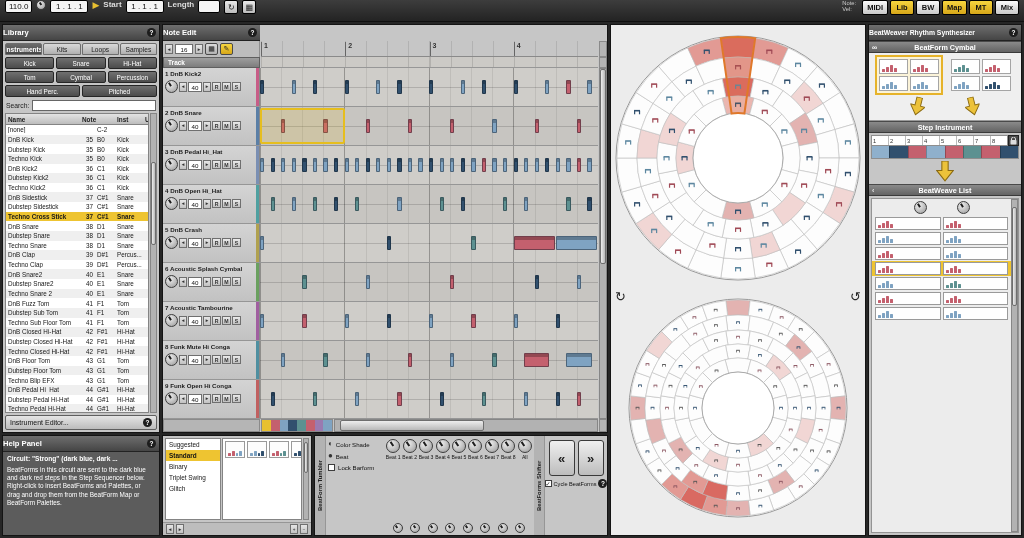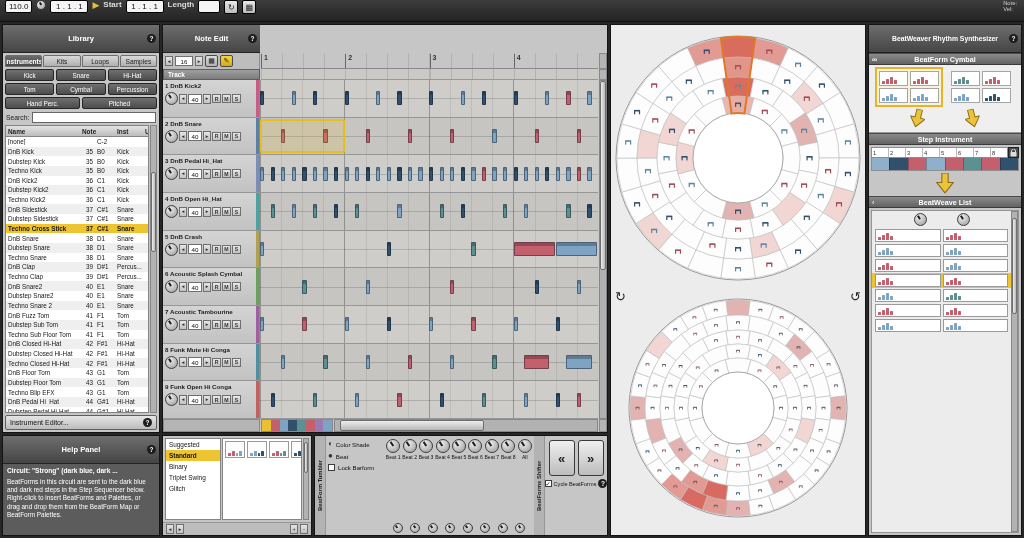--- a/index.html
+++ b/index.html
@@ -15,21 +15,21 @@
   .iconbtn{width:14px;height:14px;border:1px solid #000;border-radius:2px;background:linear-gradient(#e9e9e9,#bdbdbd);font-size:8px;color:#222;display:flex;align-items:center;justify-content:center;}
   .tspacer{flex:1;}
   .notevel{display:flex;flex-direction:column;line-height:1.1;margin-right:2px;}
   .viewbtns{display:flex;gap:2px;}
   .viewbtn{height:15px;min-width:24px;padding:0 4px;font-size:7.5px;font-weight:bold;color:#111;border:1px solid #000;border-radius:2px;background:linear-gradient(#fafafa,#c9c9c9);display:flex;align-items:center;justify-content:center;}
   .viewbtn.active{background:linear-gradient(#f6d53f,#d7a719);}
   
   .main{display:flex;gap:2px;padding:2px;height:516px;}
   .col{display:flex;flex-direction:column;gap:2px;}
   .panel{background:#c6c6c6;border:1px solid #141414;display:flex;flex-direction:column;overflow:hidden;}
-  .hdr{height:28px;flex:none;background:linear-gradient(#6e6e6e,#454545);border-bottom:1px solid #222;color:#fff;font-size:7.6px;font-weight:bold;display:flex;align-items:center;justify-content:center;position:relative;}
+  .hdr{height:16px;flex:none;background:linear-gradient(#6e6e6e,#454545);border-bottom:1px solid #222;color:#fff;font-size:7.6px;font-weight:bold;display:flex;align-items:center;justify-content:flex-start;position:relative;}
   .hdr .right{position:absolute;right:3px;display:flex;gap:2px;align-items:center;}
   .subhdr{height:12px;flex:none;background:linear-gradient(#8a8a8a,#636363);border-top:1px solid #4a4a4a;border-bottom:1px solid #3a3a3a;color:#fff;font-size:7.2px;font-weight:bold;display:flex;align-items:center;justify-content:center;position:relative;}
   .subhdr .left{position:absolute;left:3px;}
   .subhdr .right{position:absolute;right:3px;}
   .qicon{width:9px;height:9px;border-radius:50%;background:#1d1d1d;color:#fff;font-size:6.5px;line-height:9px;text-align:center;display:inline-block;font-weight:bold;}
   .chev{color:#e6e6e6;font-size:7px;}
   
   .tabs{display:flex;gap:1px;padding:2px 2px 0;flex:none;}
   .tab{flex:1;height:12px;font-size:6.6px;display:flex;align-items:center;justify-content:center;background:linear-gradient(#d9d9d9,#b0b0b0);border:1px solid #6e6e6e;border-radius:2px 2px 0 0;color:#222;white-space:nowrap;overflow:hidden;}
   .tab.active{background:linear-gradient(#6b6b6b,#474747);color:#fff;font-weight:bold;}
@@ -155,20 +155,28 @@
     <div class="tfield pos">1 . 1 . 1</div>
     <span class="tlabel">Length</span>
     <div class="tfield" style="min-width:22px"></div>
     <div class="iconbtn">↻</div>
     <div class="iconbtn">▦</div>
     <div class="tspacer"></div>
     <div class="notevel">
       <span class="tlabel sm">Note:</span>
       <span class="tlabel sm">Vel:</span>
     </div>
+    <div class="viewbtns" id="view-buttons">
+        <div class="viewbtn">MIDI</div>
+        <div class="viewbtn active">Lib</div>
+        <div class="viewbtn">BW</div>
+        <div class="viewbtn active">Map</div>
+        <div class="viewbtn active">MT</div>
+        <div class="viewbtn">Mix</div>
+      </div>
   </div>
 
   <div class="main">
 
     <div class="col" style="width:158px">
       <div class="panel" style="flex:1">
         <div class="hdr">
           <span>Library</span>
           <span class="right">
               <span class="qicon">?</span>

